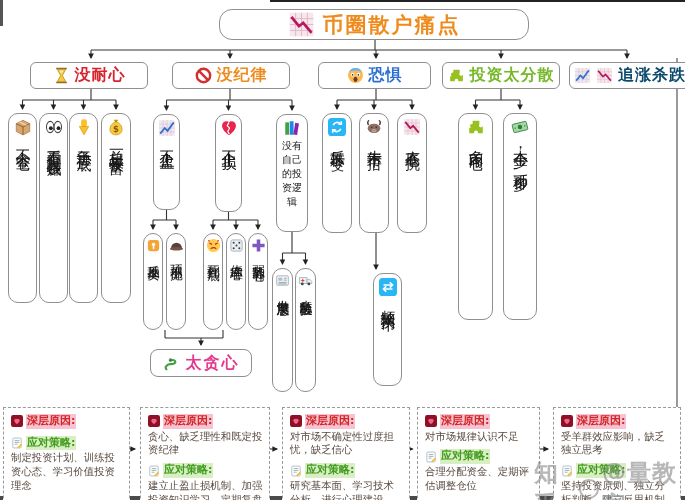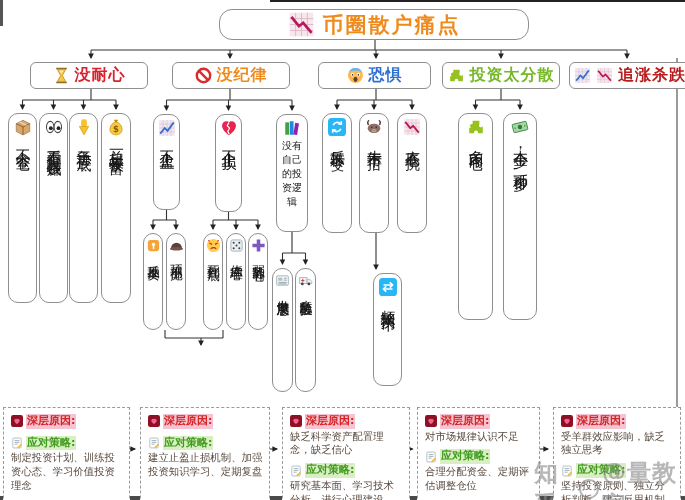--- a/index.html
+++ b/index.html
@@ -24,21 +24,21 @@
     display:flex;flex-direction:column;align-items:center;padding-top:4px;box-sizing:border-box;}
   .vtext{writing-mode:vertical-rl;text-orientation:upright;font-size:15px;letter-spacing:2px;color:#161616;margin-top:2px;}
   .vnode.small .vtext{font-size:12.5px;letter-spacing:1px;}
   .vnode.wrap2 .htext{font-size:10px;line-height:1.4;color:#161616;text-align:center;width:28px;margin-top:2px;word-break:break-all;}
 
   .greedybox{position:absolute;left:150px;top:349px;width:102px;height:28px;border:1.4px solid #8f8f8f;border-radius:8px;
     background:#fff;display:flex;align-items:center;justify-content:center;gap:6px;box-sizing:border-box;}
   .greedybox .glabel{font-size:16px;font-weight:bold;letter-spacing:2px;}
 
   .c-red{color:#d9232e}.c-orange{color:#ef8b1d}.c-blue{color:#2f6fd0}
-  .c-green{color:#76b82a}.c-maroon{color:#b91c1c}.c-pink{color:#e23a8e}
+  .c-green{color:#76b82a}.c-maroon{color:#0c4a6e}.c-pink{color:#e23a8e}
 
   .ic{display:inline-flex;width:18px;height:18px;flex:none;}
   .ic svg{width:100%;height:100%;display:block;}
   .ic.lg{width:27px;height:27px;}
   .ic.md{width:17px;height:17px;}
   .ic.sm{width:15px;height:15px;}
   .ic.xs{width:12px;height:12px;}
 
   .bbox{position:absolute;top:407px;height:111px;border:1px dashed #9a9a9a;background:#fff;
     padding:6px 6px 0 7px;box-sizing:border-box;font-size:10.4px;line-height:1.33;color:#5a4c42;}
@@ -320,20 +320,30 @@
           <path d="M9.7 6.8h3l2 2.2v2.2h-5z" fill="#eceff1" stroke="#90a4ae" stroke-width=".7"></path>
           <rect x="3.4" y="6.2" width="3.4" height="3.4" fill="#fff"></rect>
           <path d="M5.1 6.2v3.4M3.4 7.9h3.4" stroke="#e53935" stroke-width="1.1"></path>
           <circle cx="4.6" cy="11.6" r="1.5" fill="#37474f"></circle>
           <circle cx="11.6" cy="11.6" r="1.5" fill="#37474f"></circle>
         </svg>
       </span>
     <span class="vtext">病急乱投医</span>
   </div>
 
+  <div class="greedybox">
+    <span class="ic md">
+        <svg viewBox="0 0 16 16">
+          <path d="M3.2 13.4c-2.2-2 .8-4.8 4-4.8 3 0 5-1 4.2-2.8-.8-1.8-4-.9-4.3-.6" stroke="#43a047" stroke-width="2.1" fill="none" stroke-linecap="round"></path>
+          <circle cx="6.9" cy="4.6" r="1.5" fill="#2e7d32"></circle>
+          <circle cx="6.5" cy="4.3" r=".4" fill="#fff"></circle>
+        </svg>
+      </span>
+    <span class="glabel c-pink">太贪心</span>
+  </div>
 
   <div class="vnode" style="left:322px;top:113px;width:30px;height:120px;">
     <span class="ic">
         <svg viewBox="0 0 16 16">
           <rect width="16" height="16" rx="3.2" fill="#29b6f6"></rect>
           <path d="M4.6 6.4A3.8 3.8 0 0 1 11 5.2M11.4 9.6A3.8 3.8 0 0 1 5 10.8" stroke="#fff" stroke-width="1.5" fill="none"></path>
           <path d="M11.8 2.8v2.6H9.2M4.2 13.2v-2.6h2.6" fill="none" stroke="#fff" stroke-width="1.5"></path>
         </svg>
       </span>
     <span class="vtext">反转不变</span>
@@ -421,20 +431,21 @@
   <div class="bbox" style="left:140px;width:130px;">
     <div class="blabel">
         <span class="ic xs">
           <svg viewBox="0 0 16 16">
             <rect width="16" height="16" rx="3" fill="#8e1023"></rect>
             <path d="M8 12.2S4.4 9.9 4.4 7.4C4.4 6 5.5 4.9 6.8 4.9c.7 0 1.2.4 1.2.4s.5-.4 1.2-.4c1.3 0 2.4 1.1 2.4 2.5 0 2.5-3.6 4.8-3.6 4.8z" fill="#f06292"></path>
           </svg>
         </span>
         <span class="txt reason">深层原因:</span>
       </div>
+    <div>贪心、缺乏理性和既定投资纪律</div>
     <div class="bgap"></div>
     <div class="blabel">
         <span class="ic xs">
           <svg viewBox="0 0 16 16">
             <rect x="2.4" y="1.4" width="11.2" height="13.2" rx="1.5" fill="#fff" stroke="#90a4ae" stroke-width=".9"></rect>
             <path d="M4.8 4.8h6.4M4.8 7.2h6.4M4.8 9.6h4" stroke="#78909c" stroke-width=".9"></path>
             <path d="M8.8 13.4l4.2-4.2 1.3 1.3-4.2 4.2H8.8z" fill="#ffb300"></path>
           </svg>
         </span>
         <span class="txt strategy">应对策略:</span>
@@ -444,21 +455,21 @@
   <div class="bbox" style="left:282px;width:128px;">
     <div class="blabel">
         <span class="ic xs">
           <svg viewBox="0 0 16 16">
             <rect width="16" height="16" rx="3" fill="#8e1023"></rect>
             <path d="M8 12.2S4.4 9.9 4.4 7.4C4.4 6 5.5 4.9 6.8 4.9c.7 0 1.2.4 1.2.4s.5-.4 1.2-.4c1.3 0 2.4 1.1 2.4 2.5 0 2.5-3.6 4.8-3.6 4.8z" fill="#f06292"></path>
           </svg>
         </span>
         <span class="txt reason">深层原因:</span>
       </div>
-    <div>缺乏科学资产配置理念，缺乏信心</div>
+    <div>对市场不确定性过度担忧，缺乏信心</div>
     <div class="bgap"></div>
     <div class="blabel">
         <span class="ic xs">
           <svg viewBox="0 0 16 16">
             <rect x="2.4" y="1.4" width="11.2" height="13.2" rx="1.5" fill="#fff" stroke="#90a4ae" stroke-width=".9"></rect>
             <path d="M4.8 4.8h6.4M4.8 7.2h6.4M4.8 9.6h4" stroke="#78909c" stroke-width=".9"></path>
             <path d="M8.8 13.4l4.2-4.2 1.3 1.3-4.2 4.2H8.8z" fill="#ffb300"></path>
           </svg>
         </span>
         <span class="txt strategy">应对策略:</span>

